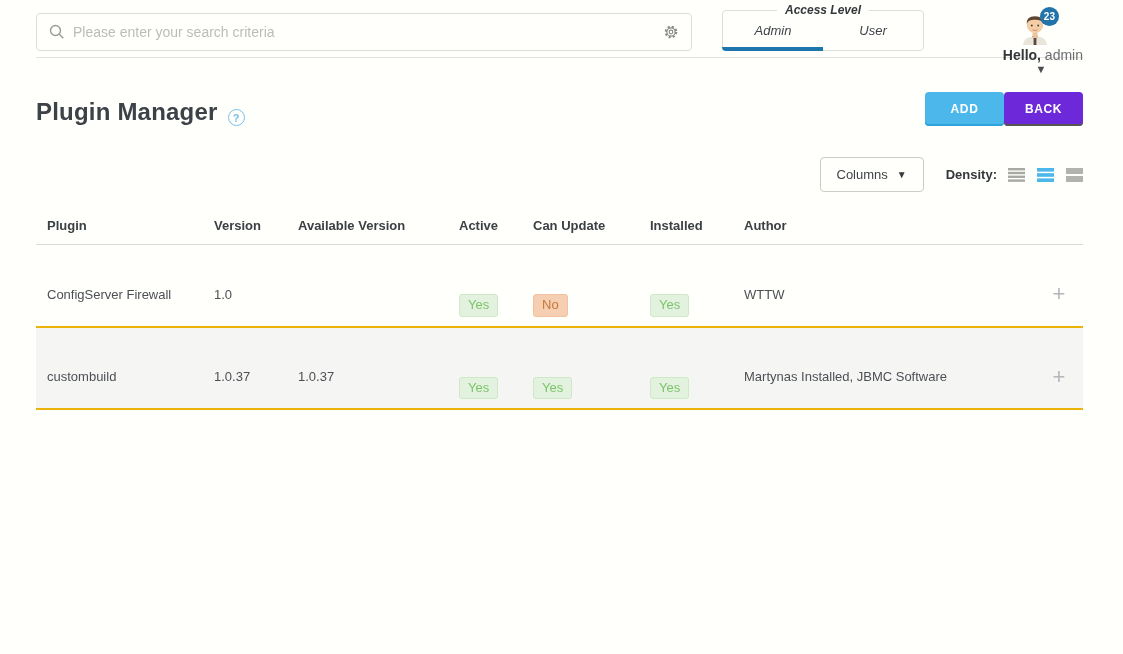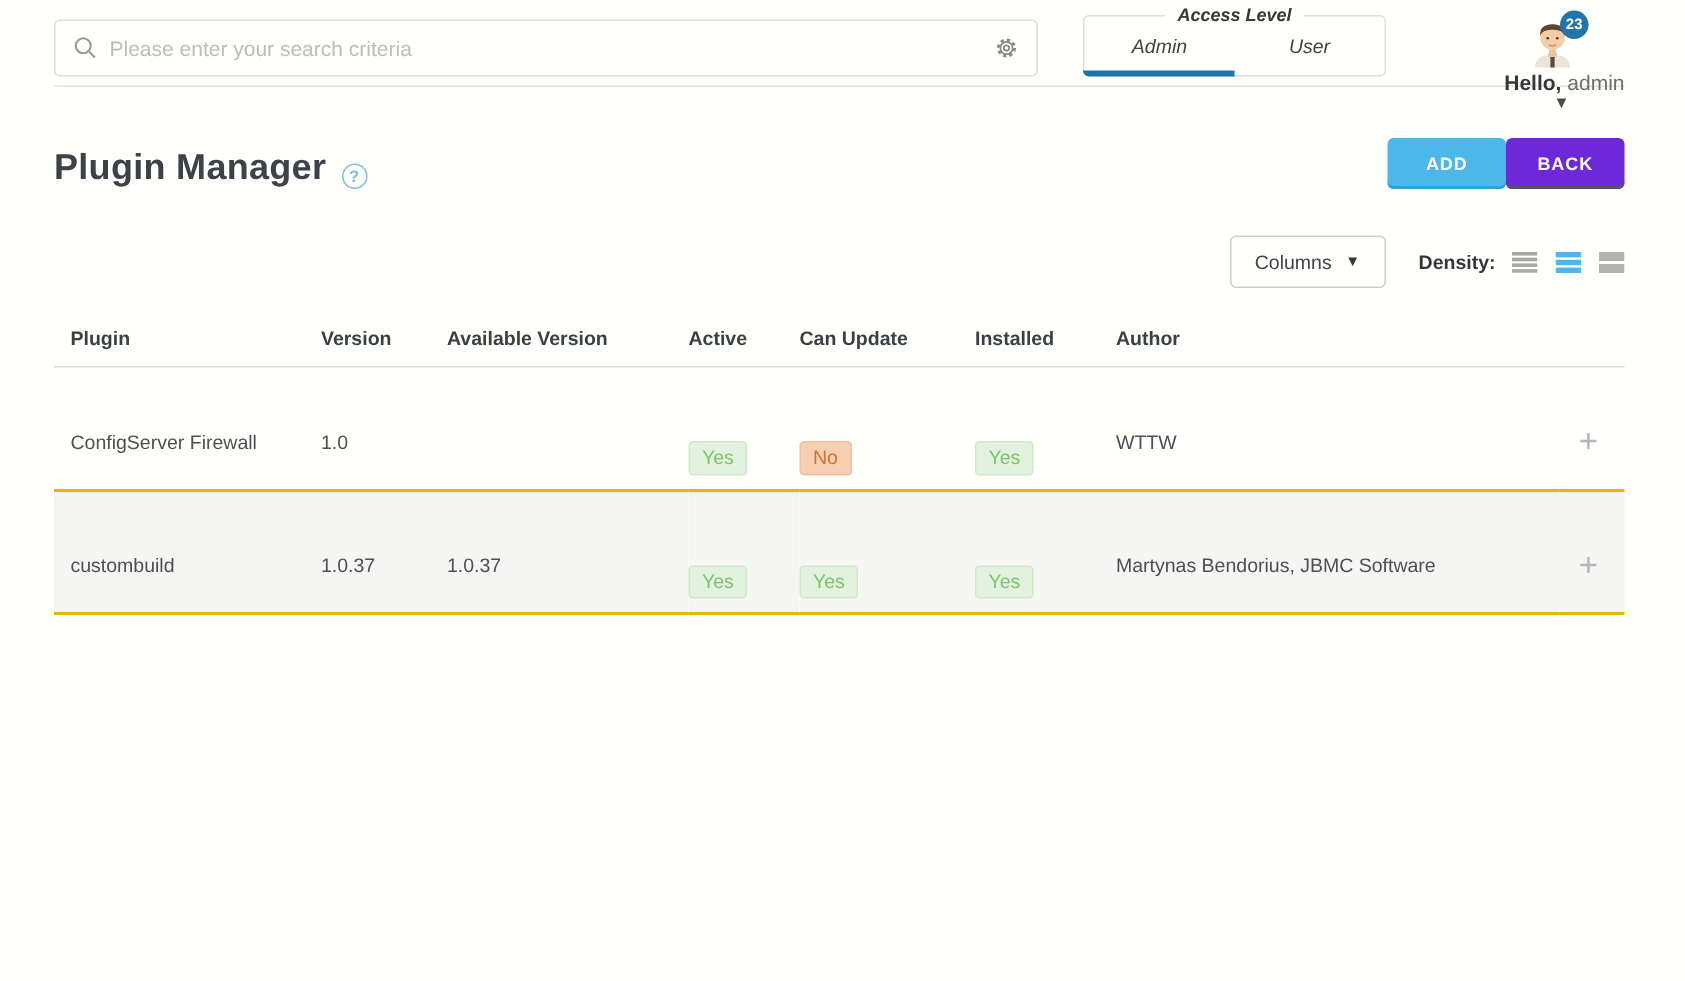--- a/index.html
+++ b/index.html
@@ -243,19 +243,19 @@
         <td>WTTW</td>
         <td class="plus-cell"><span class="plus-icon">+</span></td>
       </tr>
       <tr class="row-alt">
         <td>custombuild</td>
         <td>1.0.37</td>
         <td>1.0.37</td>
         <td><span class="badge badge-yes">Yes</span></td>
         <td><span class="badge badge-yes">Yes</span></td>
         <td><span class="badge badge-yes">Yes</span></td>
-        <td>Martynas Bendorius, JBMC Software</td>
+        <td>Martynas Installed, JBMC Software</td>
         <td class="plus-cell"><span class="plus-icon">+</span></td>
       </tr>
     </tbody>
   </table>
 
 </div>
 
 </body></html>

